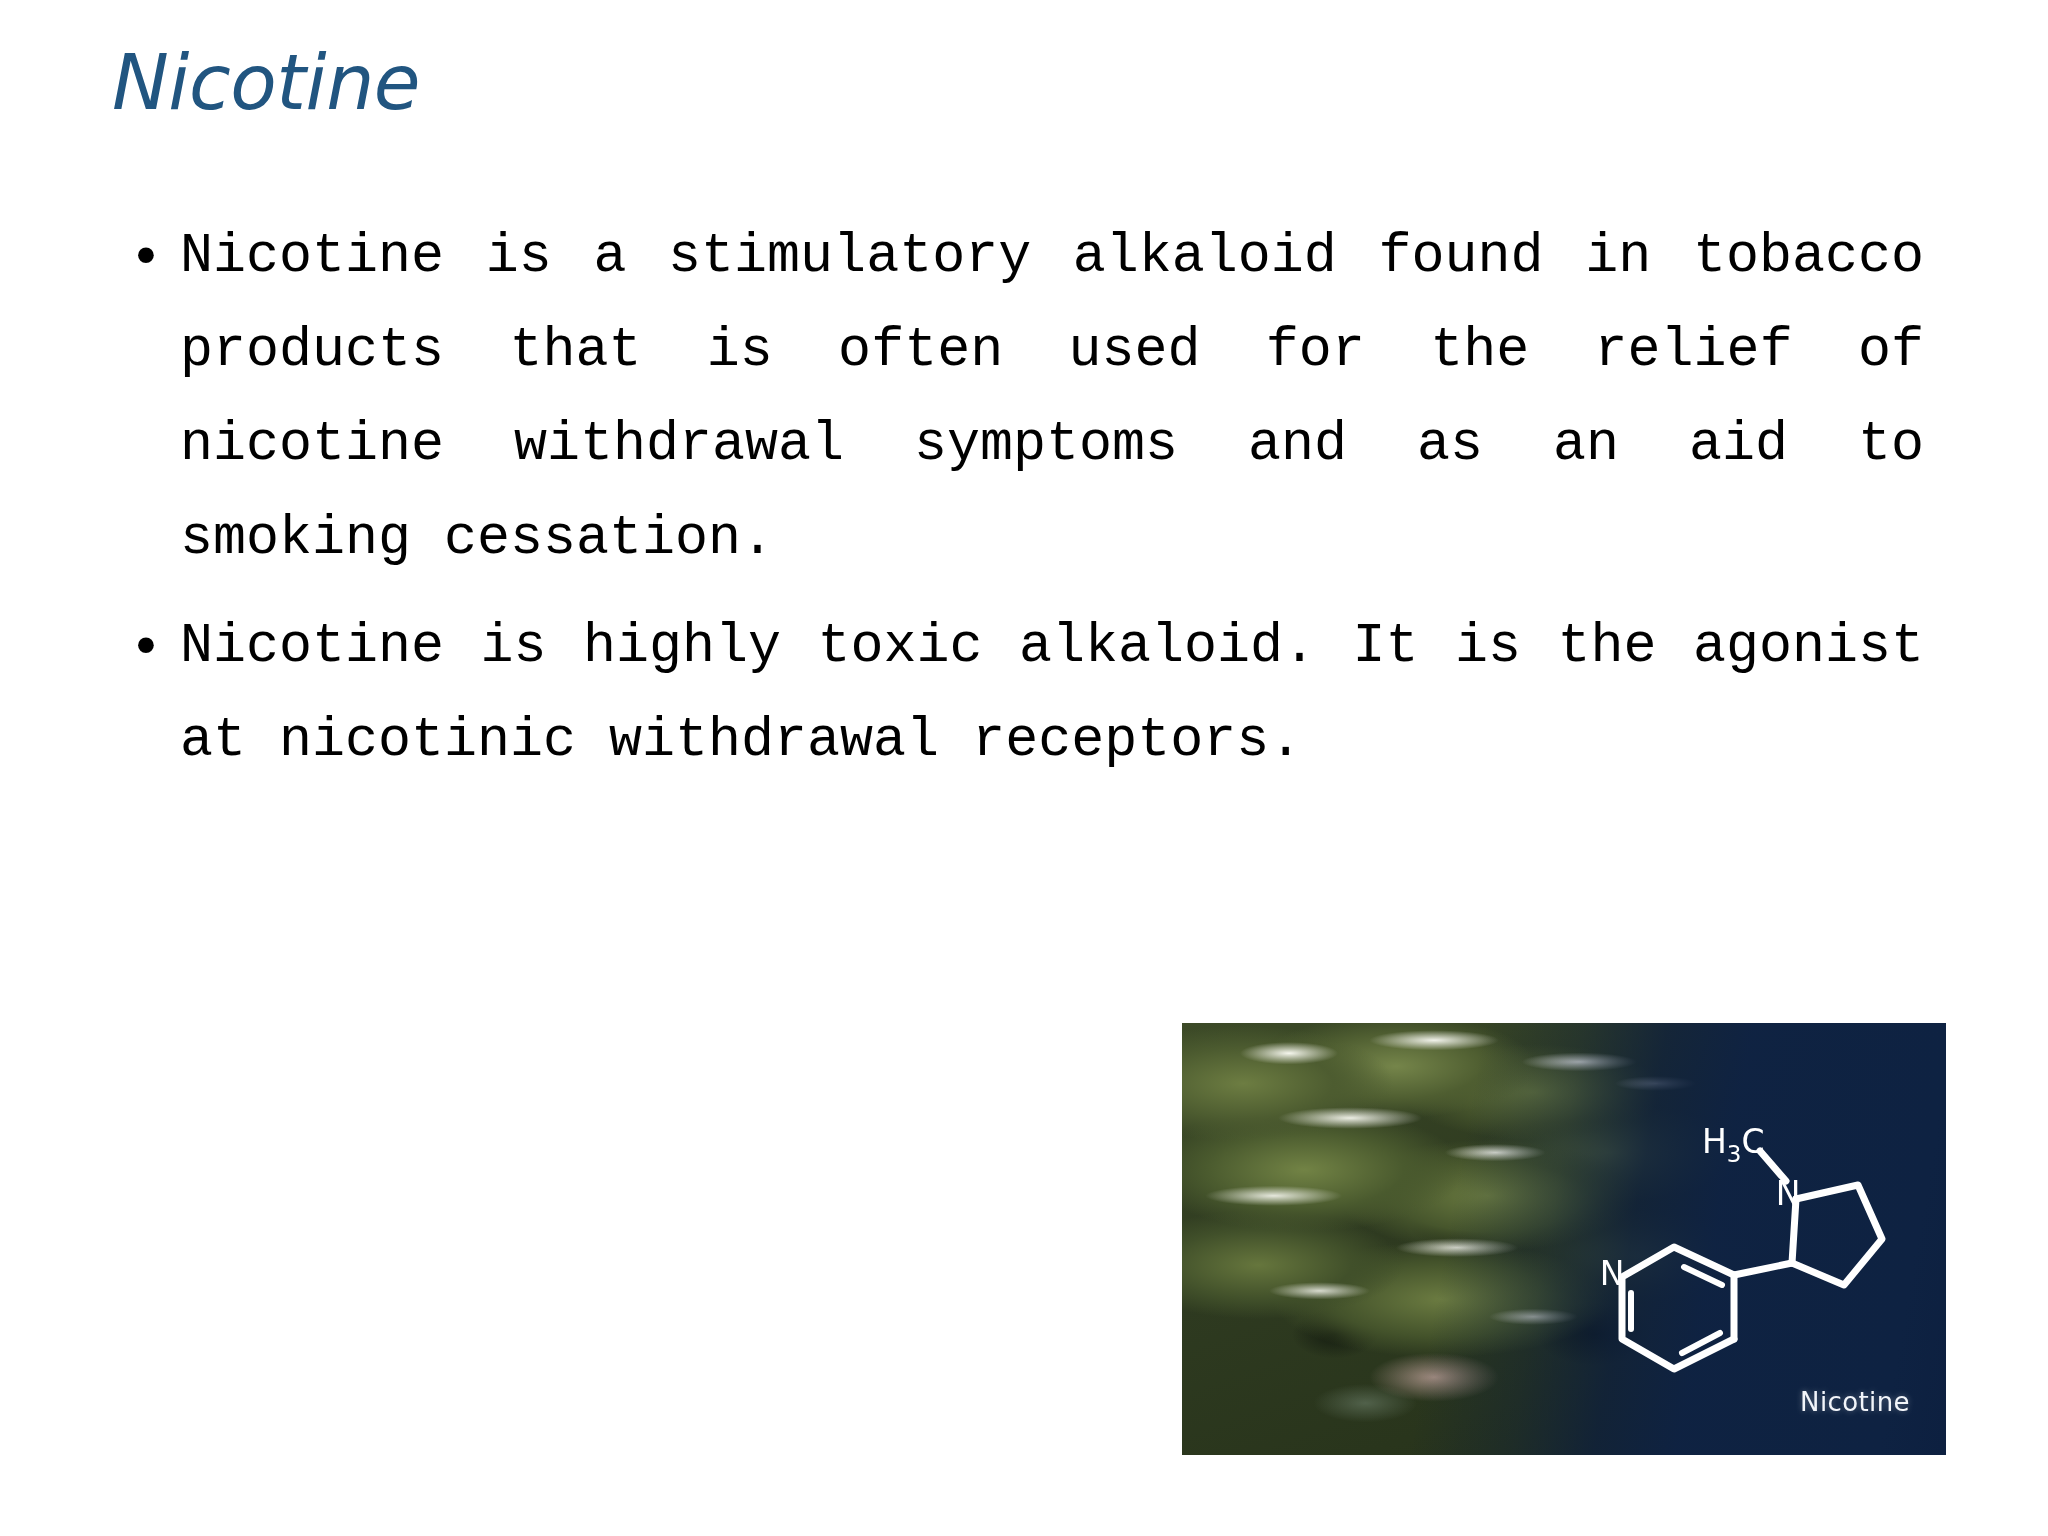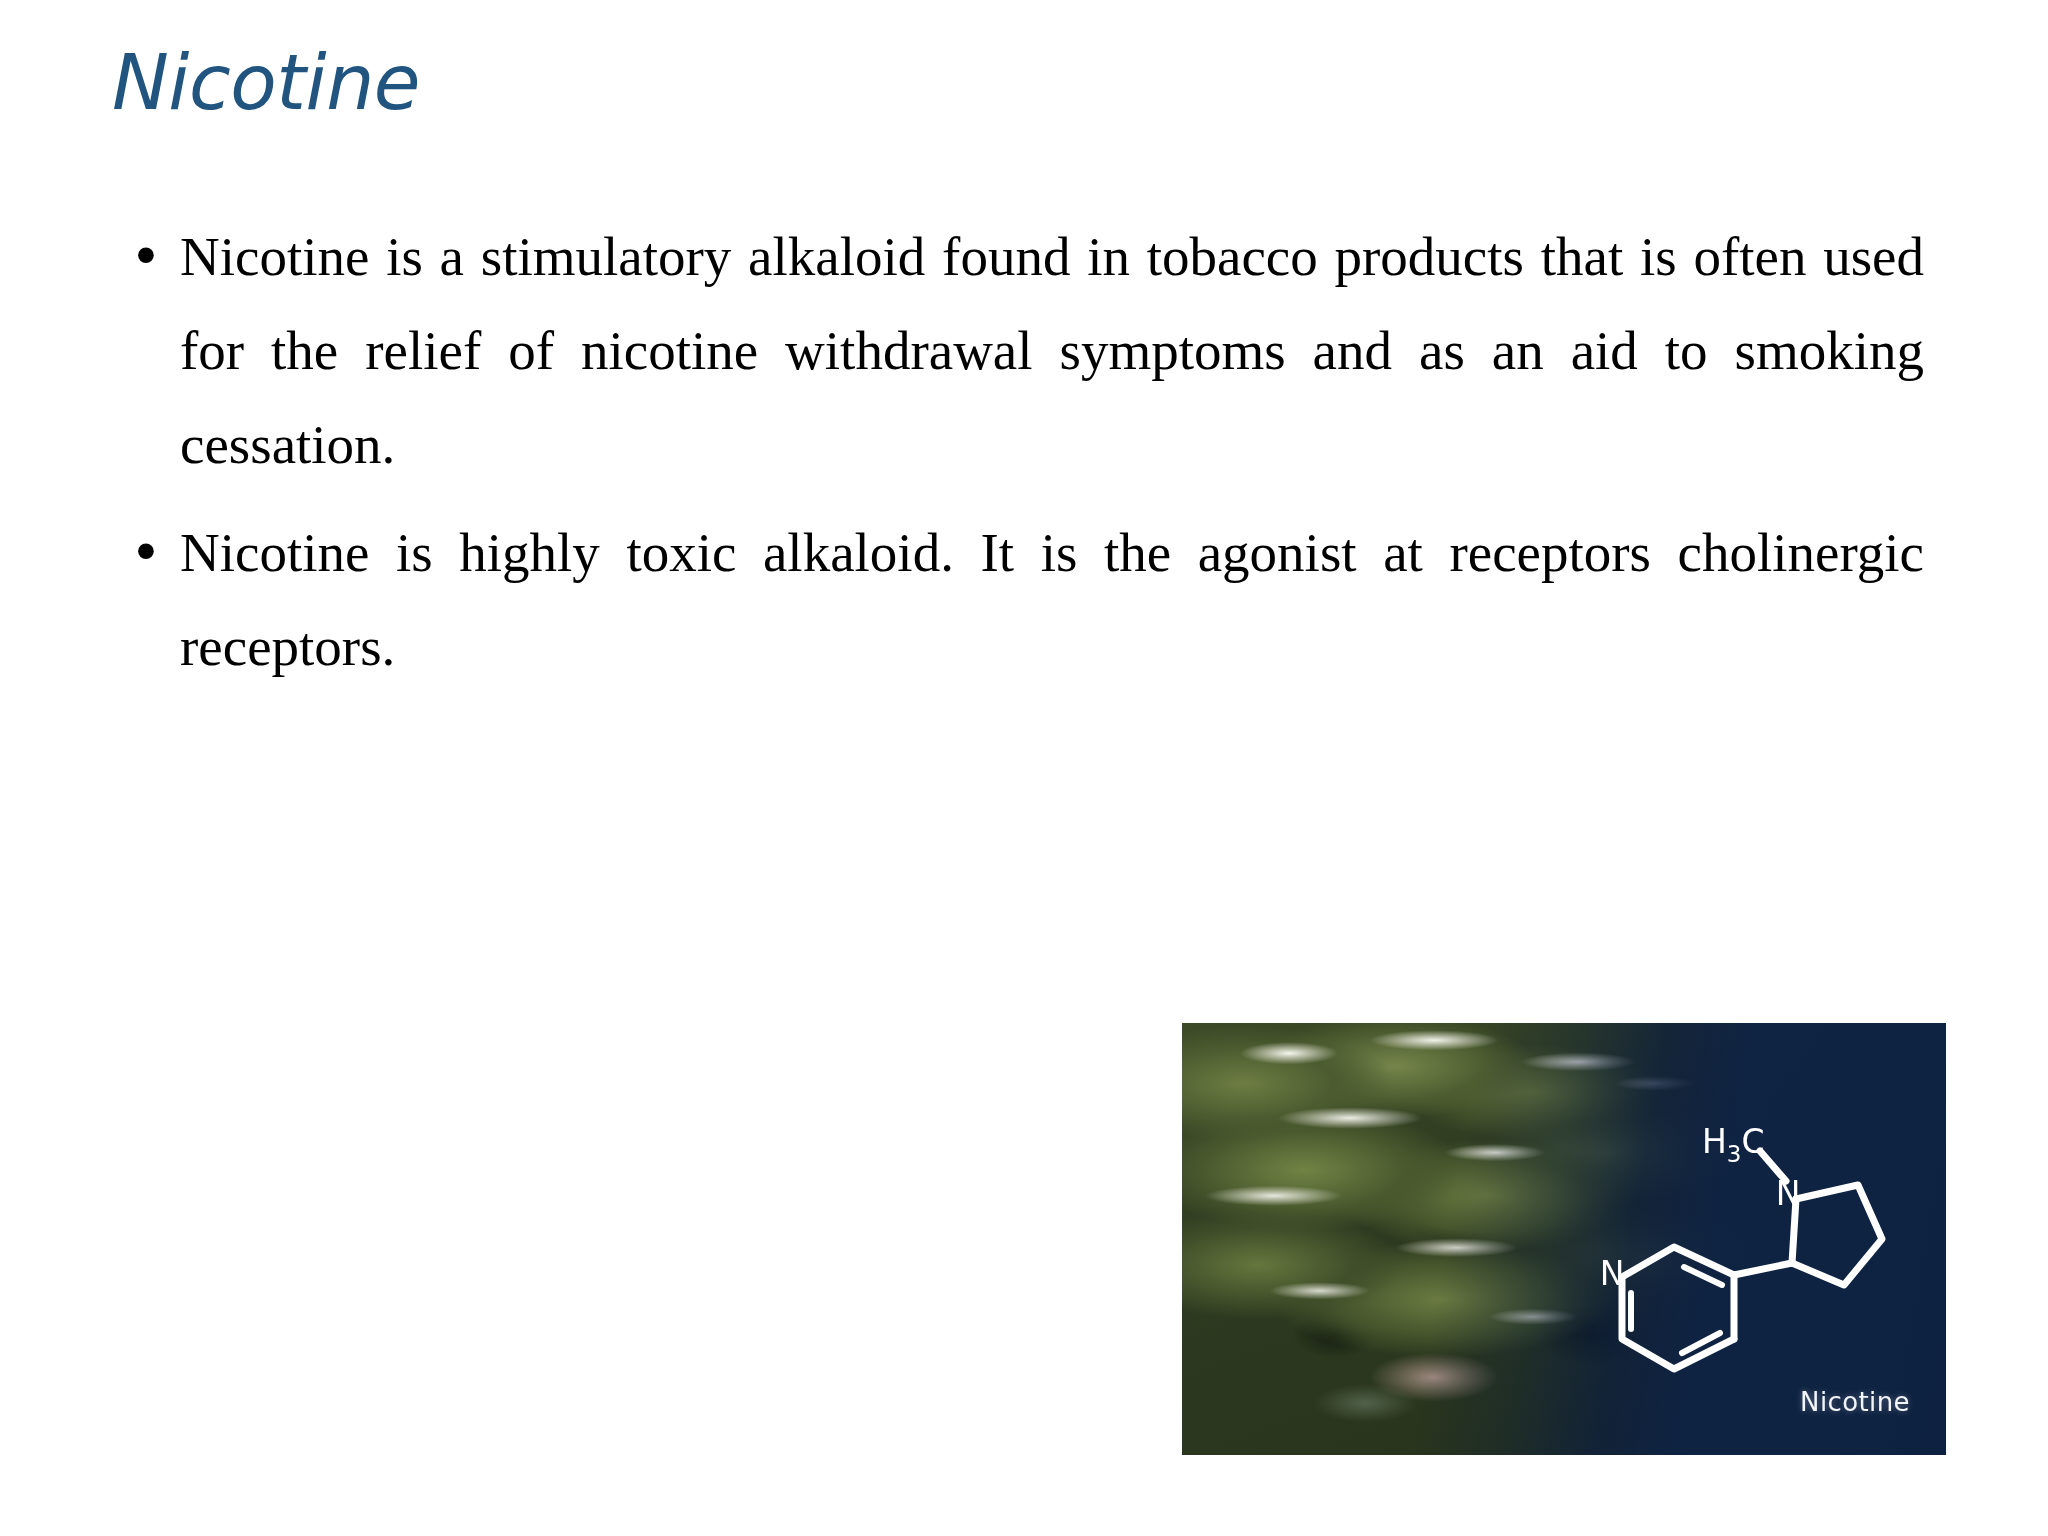--- a/index.html
+++ b/index.html
@@ -58,21 +58,21 @@
     top: 0;
     font-size: 54px;
     line-height: 94px;
     color: #000000;
     width: 30px;
     text-align: left;
   }
 
   .bullet-text {
     display: block;
-    font-family: Liberation Serif, serif;
+    font-family: Liberation Mono, monospace;
     font-weight: 400;
     font-size: 55px;
     line-height: 94px;
     color: #000000;
     text-align: justify;
     text-justify: inter-word;
     hyphens: none;
     word-spacing: 0px;
   }
 
@@ -164,21 +164,21 @@
 
   <div class="body-block">
 
     <div class="bullet-row">
       <span class="bullet-dot">•</span>
       <span class="bullet-text">Nicotine is a stimulatory alkaloid found in tobacco products that is often used for the relief of nicotine withdrawal symptoms and as an aid to smoking cessation.</span>
     </div>
 
     <div class="bullet-row">
       <span class="bullet-dot">•</span>
-      <span class="bullet-text">Nicotine is highly toxic alkaloid. It is the agonist at receptors cholinergic receptors.</span>
+      <span class="bullet-text">Nicotine is highly toxic alkaloid. It is the agonist at nicotinic withdrawal receptors.</span>
     </div>
 
   </div>
 
   <div class="picture">
 
     <div class="pic-photo"></div>
     <div class="pic-overlay"></div>
 
     <svg class="pic-molecule" viewBox="0 0 764 432">

